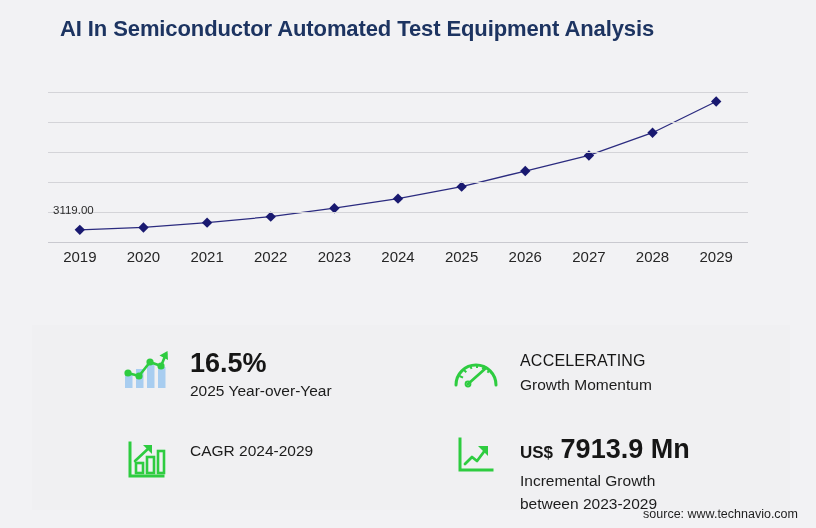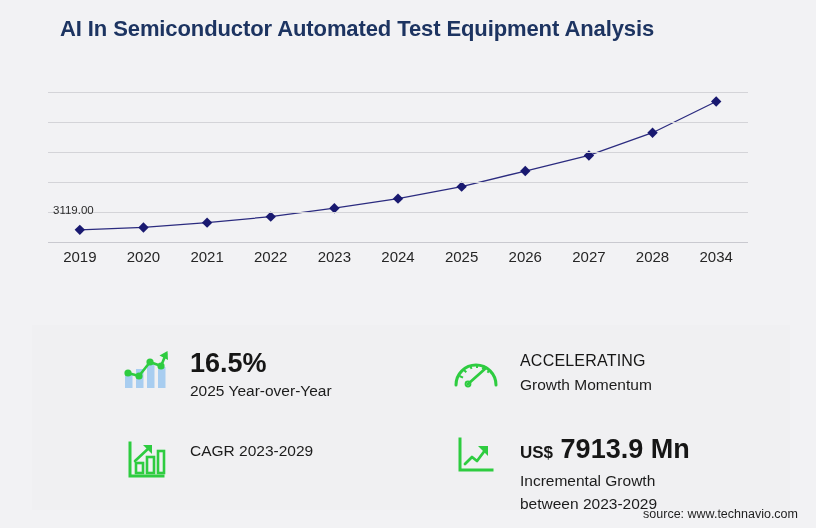--- a/index.html
+++ b/index.html
@@ -203,21 +203,21 @@
         <div class="x-tick" style="left: 31.8182px;">2019</div>
         <div class="x-tick" style="left: 95.4545px;">2020</div>
         <div class="x-tick" style="left: 159.091px;">2021</div>
         <div class="x-tick" style="left: 222.727px;">2022</div>
         <div class="x-tick" style="left: 286.364px;">2023</div>
         <div class="x-tick" style="left: 350px;">2024</div>
         <div class="x-tick" style="left: 413.636px;">2025</div>
         <div class="x-tick" style="left: 477.273px;">2026</div>
         <div class="x-tick" style="left: 540.909px;">2027</div>
         <div class="x-tick" style="left: 604.545px;">2028</div>
-        <div class="x-tick" style="left: 668.182px;">2034</div>
+        <div class="x-tick" style="left: 668.182px;">2029</div>
       </div>
   </div>
 
   <div class="stats-panel">
 
     <div class="stat stat-yoy">
       <div class="stat-icon">
         <svg width="48" height="42" viewBox="0 0 48 42">
           <rect x="3" y="24" width="7.5" height="15" fill="#a8cdf0"></rect>
           <rect x="14" y="20" width="7.5" height="19" fill="#a8cdf0"></rect>
@@ -242,21 +242,21 @@
         <svg width="40" height="40" viewBox="0 0 40 40">
           <path d="M4,3 L4,36 L37,36" fill="none" stroke="#2ecc40" stroke-width="3" stroke-linecap="square"></path>
           <rect x="10" y="23" width="7" height="10" fill="none" stroke="#2ecc40" stroke-width="2.6"></rect>
           <rect x="21" y="17" width="7" height="16" fill="none" stroke="#2ecc40" stroke-width="2.6"></rect>
           <rect x="32" y="11" width="6" height="22" fill="none" stroke="#2ecc40" stroke-width="2.6"></rect>
           <line x1="9" y1="21" x2="24" y2="7" stroke="#2ecc40" stroke-width="2.6" stroke-linecap="round"></line>
           <polygon points="26,5 26,14 17,5" fill="#2ecc40"></polygon>
         </svg>
       </div>
       <div class="stat-text">
-        <div class="stat-sub">CAGR 2023-2029</div>
+        <div class="stat-sub">CAGR 2024-2029</div>
       </div>
     </div>
 
     <div class="stat stat-mom">
       <div class="stat-icon">
         <svg width="46" height="34" viewBox="0 0 46 34">
           <path d="M3,30 A20,20 0 0 1 43,30" fill="none" stroke="#2ecc40" stroke-width="3" stroke-linecap="round"></path>
           <line x1="6.5" y1="21" x2="10" y2="22.6" stroke="#2ecc40" stroke-width="2"></line>
           <line x1="10.5" y1="14.5" x2="13.3" y2="17.2" stroke="#2ecc40" stroke-width="2"></line>
           <line x1="17" y1="10.4" x2="18.6" y2="13.9" stroke="#2ecc40" stroke-width="2"></line>

